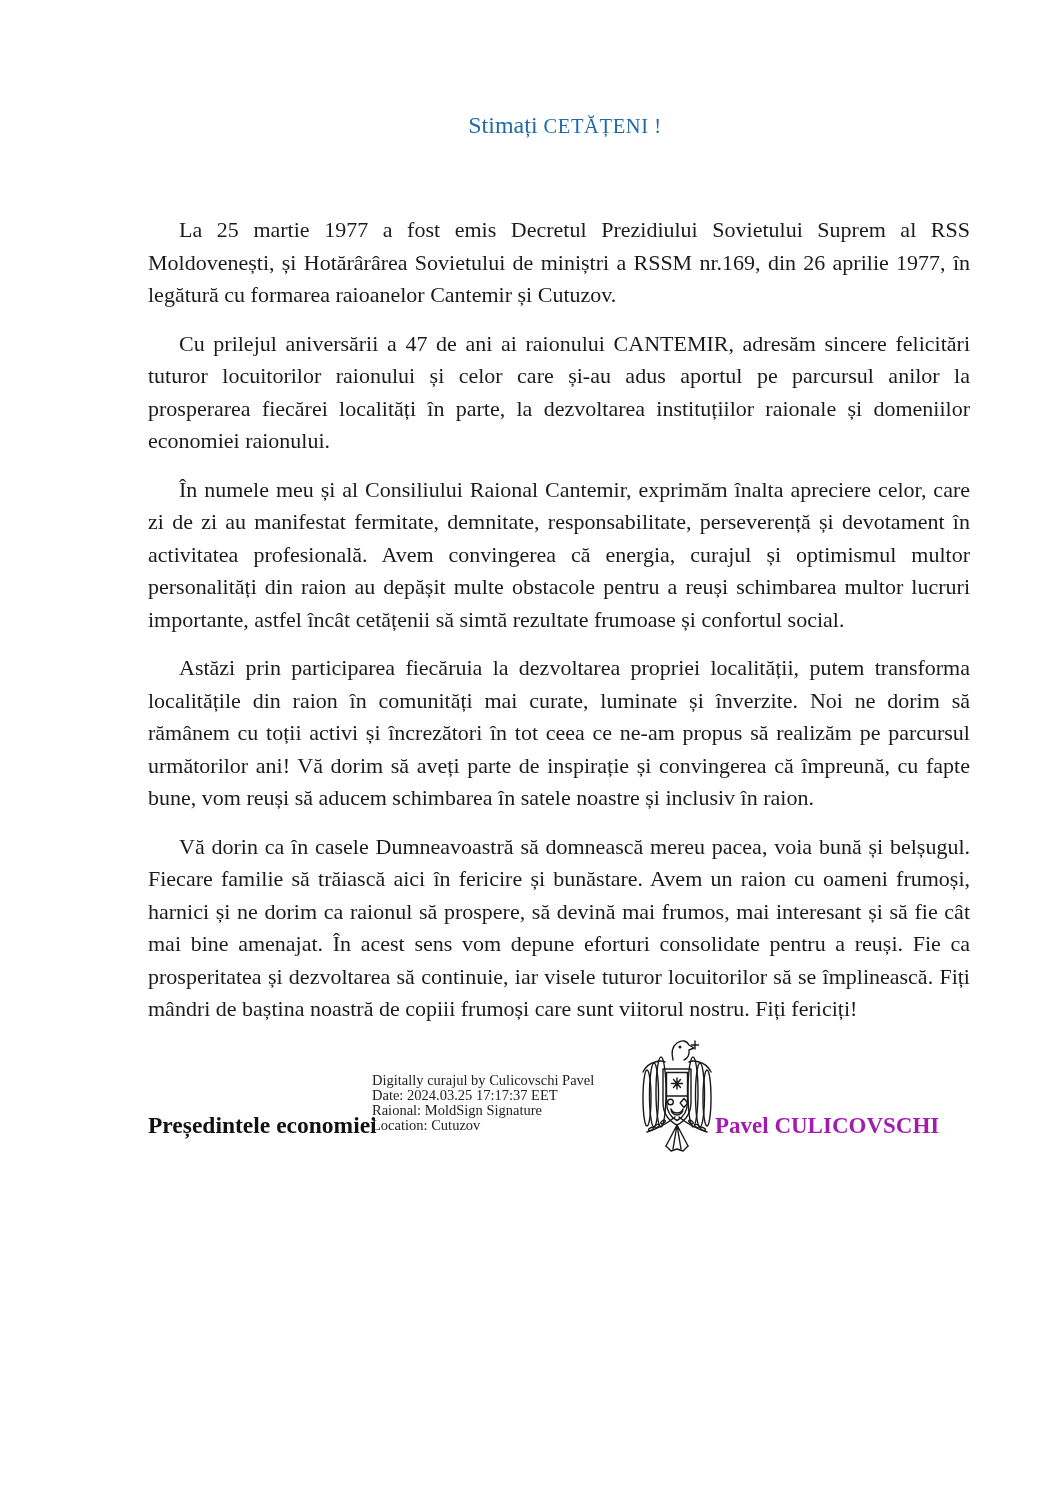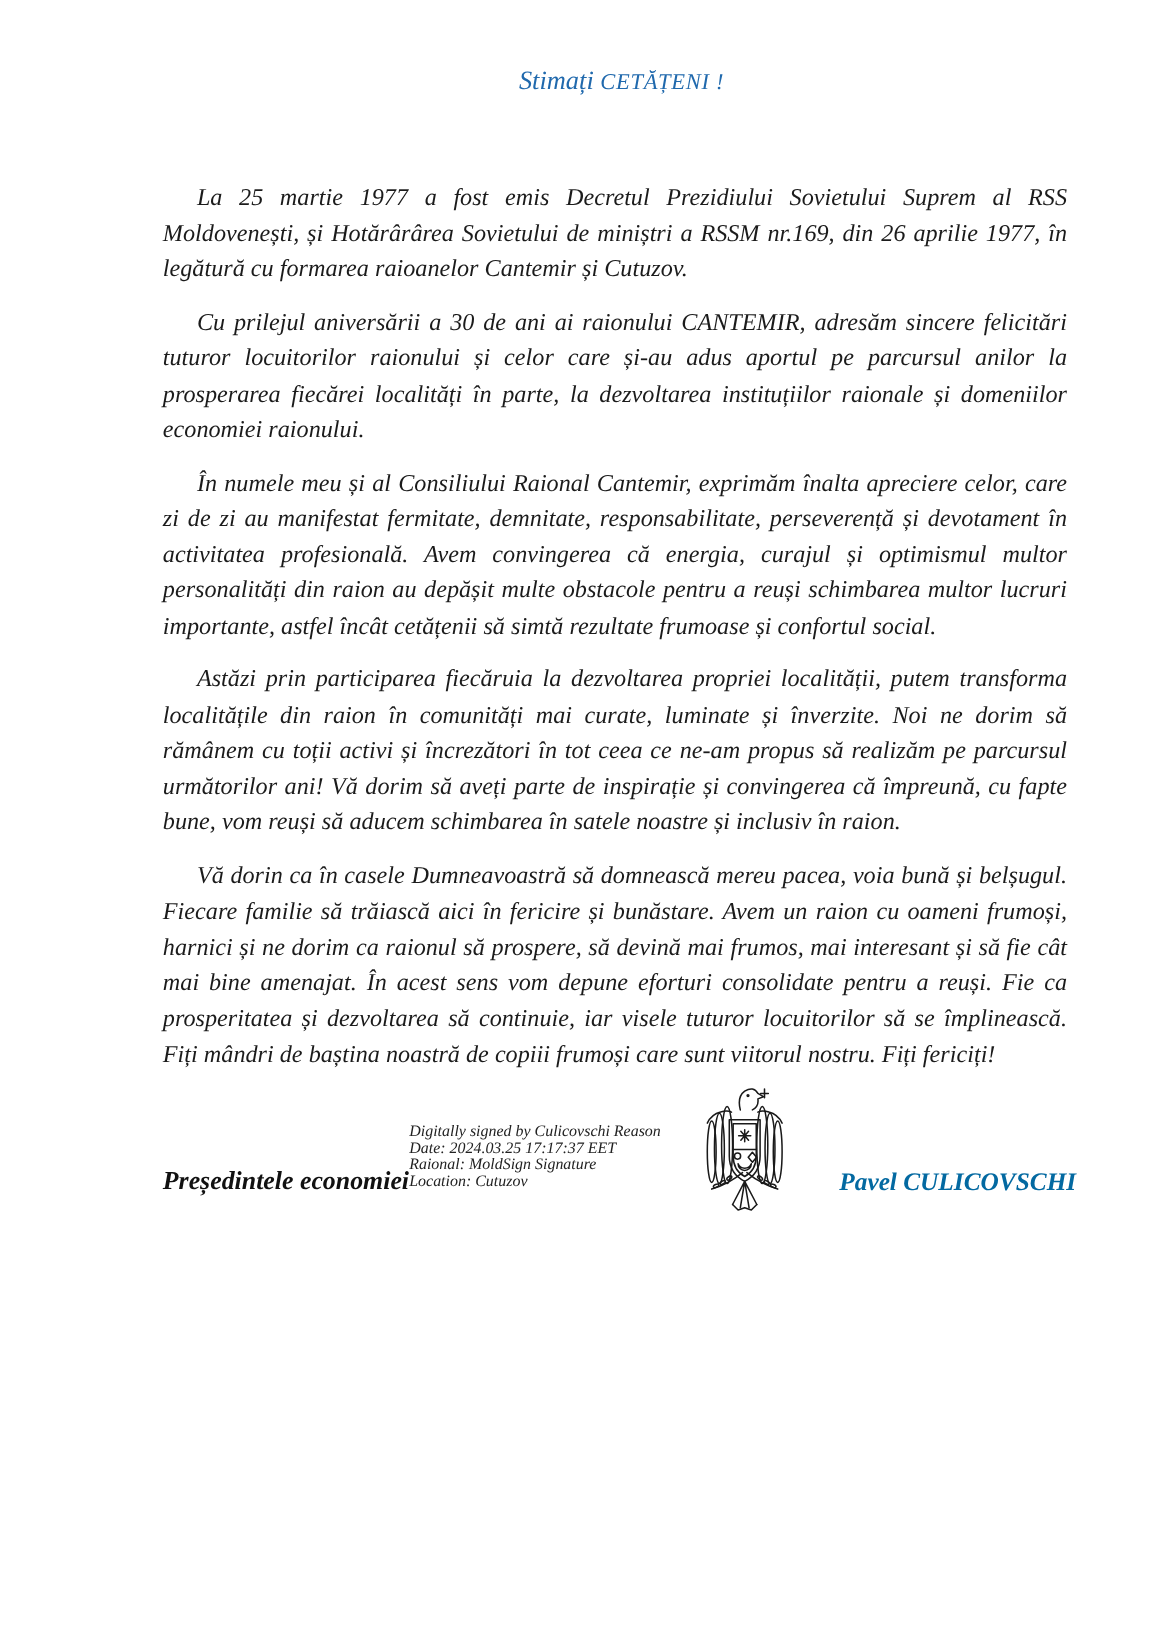--- a/index.html
+++ b/index.html
@@ -13,23 +13,22 @@
     font-family: "Liberation Serif", serif;
     color: #1b1b1b;
     position: relative;
     overflow: hidden;
   }
   .page {
     box-sizing: border-box;
     position: relative;
     width: 1058px;
     height: 1497px;
-    padding: 58px 76px 0 148px;
+    padding: 109px 76px 0 148px;
     background: #ffffff;
-    font-style: italic;
   }
   .title {
     margin: 0 0 71px 0;
     text-align: center;
     font-weight: 400;
     color: #2069ad;
     font-size: 24px;
     line-height: 33px;
     white-space: nowrap;
   }
@@ -81,34 +80,33 @@
     white-space: nowrap;
     color: #111111;
   }
   .sig-name {
     position: absolute;
     left: 567px;
     top: 71px;
     font-weight: 700;
     font-size: 23px;
     white-space: nowrap;
-    color: #0369a1;
-    margin-left: 48px;
+    color: #a21caf;
   }
 </style>
 </head>
 <body>
 
 <div class="page">
 
   <h1 class="title"><span>Stimați</span> <span class="caps">CETĂȚENI !</span></h1>
 
   <p class="body-par">La 25 martie 1977 a fost emis Decretul Prezidiului Sovietului Suprem al RSS Moldovenești, și Hotărârârea Sovietului de miniștri a RSSM nr.169, din 26 aprilie 1977, în legătură cu formarea raioanelor Cantemir și Cutuzov.</p>
 
-  <p class="body-par">Cu prilejul aniversării a 30 de ani ai raionului CANTEMIR, adresăm sincere felicitări tuturor locuitorilor raionului și celor care și-au adus aportul pe parcursul anilor la prosperarea fiecărei localități în parte, la dezvoltarea instituțiilor raionale și domeniilor economiei raionului.</p>
+  <p class="body-par">Cu prilejul aniversării a 47 de ani ai raionului CANTEMIR, adresăm sincere felicitări tuturor locuitorilor raionului și celor care și-au adus aportul pe parcursul anilor la prosperarea fiecărei localități în parte, la dezvoltarea instituțiilor raionale și domeniilor economiei raionului.</p>
 
   <p class="body-par">În numele meu și al Consiliului Raional Cantemir, exprimăm înalta apreciere celor, care zi de zi au manifestat fermitate, demnitate, responsabilitate, perseverență și devotament în activitatea profesională. Avem convingerea că energia, curajul și optimismul multor personalități din raion au depășit multe obstacole pentru a reuși schimbarea multor lucruri importante, astfel încât cetățenii să simtă rezultate frumoase și confortul social.</p>
 
   <p class="body-par">Astăzi prin participarea fiecăruia la dezvoltarea propriei localității, putem transforma localitățile din raion în comunități mai curate, luminate și înverzite. Noi ne dorim să rămânem cu toții activi și încrezători în tot ceea ce ne-am propus să realizăm pe parcursul următorilor ani! Vă dorim să aveți parte de inspirație și convingerea că împreună, cu fapte bune, vom reuși să aducem schimbarea în satele noastre și inclusiv în raion.</p>
 
   <p class="body-par">Vă dorin ca în casele Dumneavoastră să domnească mereu pacea, voia bună și belșugul. Fiecare familie să trăiască aici în fericire și bunăstare. Avem un raion cu oameni frumoși, harnici și ne dorim ca raionul să prospere, să devină mai frumos, mai interesant și să fie cât mai bine amenajat. În acest sens vom depune eforturi consolidate pentru a reuși. Fie ca prosperitatea și dezvoltarea să continuie, iar visele tuturor locuitorilor să se împlinească. Fiți mândri de baștina noastră de copiii frumoși care sunt viitorul nostru. Fiți fericiți!</p>
 
 
   <div class="sig-area">
 
@@ -148,21 +146,21 @@
         <ellipse cx="70" cy="93" rx="2.6" ry="1.3" transform="rotate(25 70 93)"></ellipse>
         <ellipse cx="64" cy="90" rx="2.6" ry="1.3" transform="rotate(30 64 90)"></ellipse>
         <ellipse cx="58" cy="86" rx="2.6" ry="1.3" transform="rotate(38 58 86)"></ellipse>
 
         <path d="M44,89 l-11,21 M44,89 l-4,24 M44,89 l4,24 M44,89 l11,21"></path>
         <path d="M33,110 l5,5 6,-2 6,2 5,-5"></path>
       </svg>
     </div>
 
     <div class="sig-digital">
-      <div>Digitally signed by Culicovschi Reason</div>
+      <div>Digitally curajul by Culicovschi Pavel</div>
       <div>Date: 2024.03.25 17:17:37 EET</div>
       <div>Raional: MoldSign Signature</div>
       <div>Location: Cutuzov</div>
     </div>
 
     <div class="sig-president">Președintele economiei</div>
 
     <div class="sig-name">Pavel CULICOVSCHI</div>
 
   </div>

